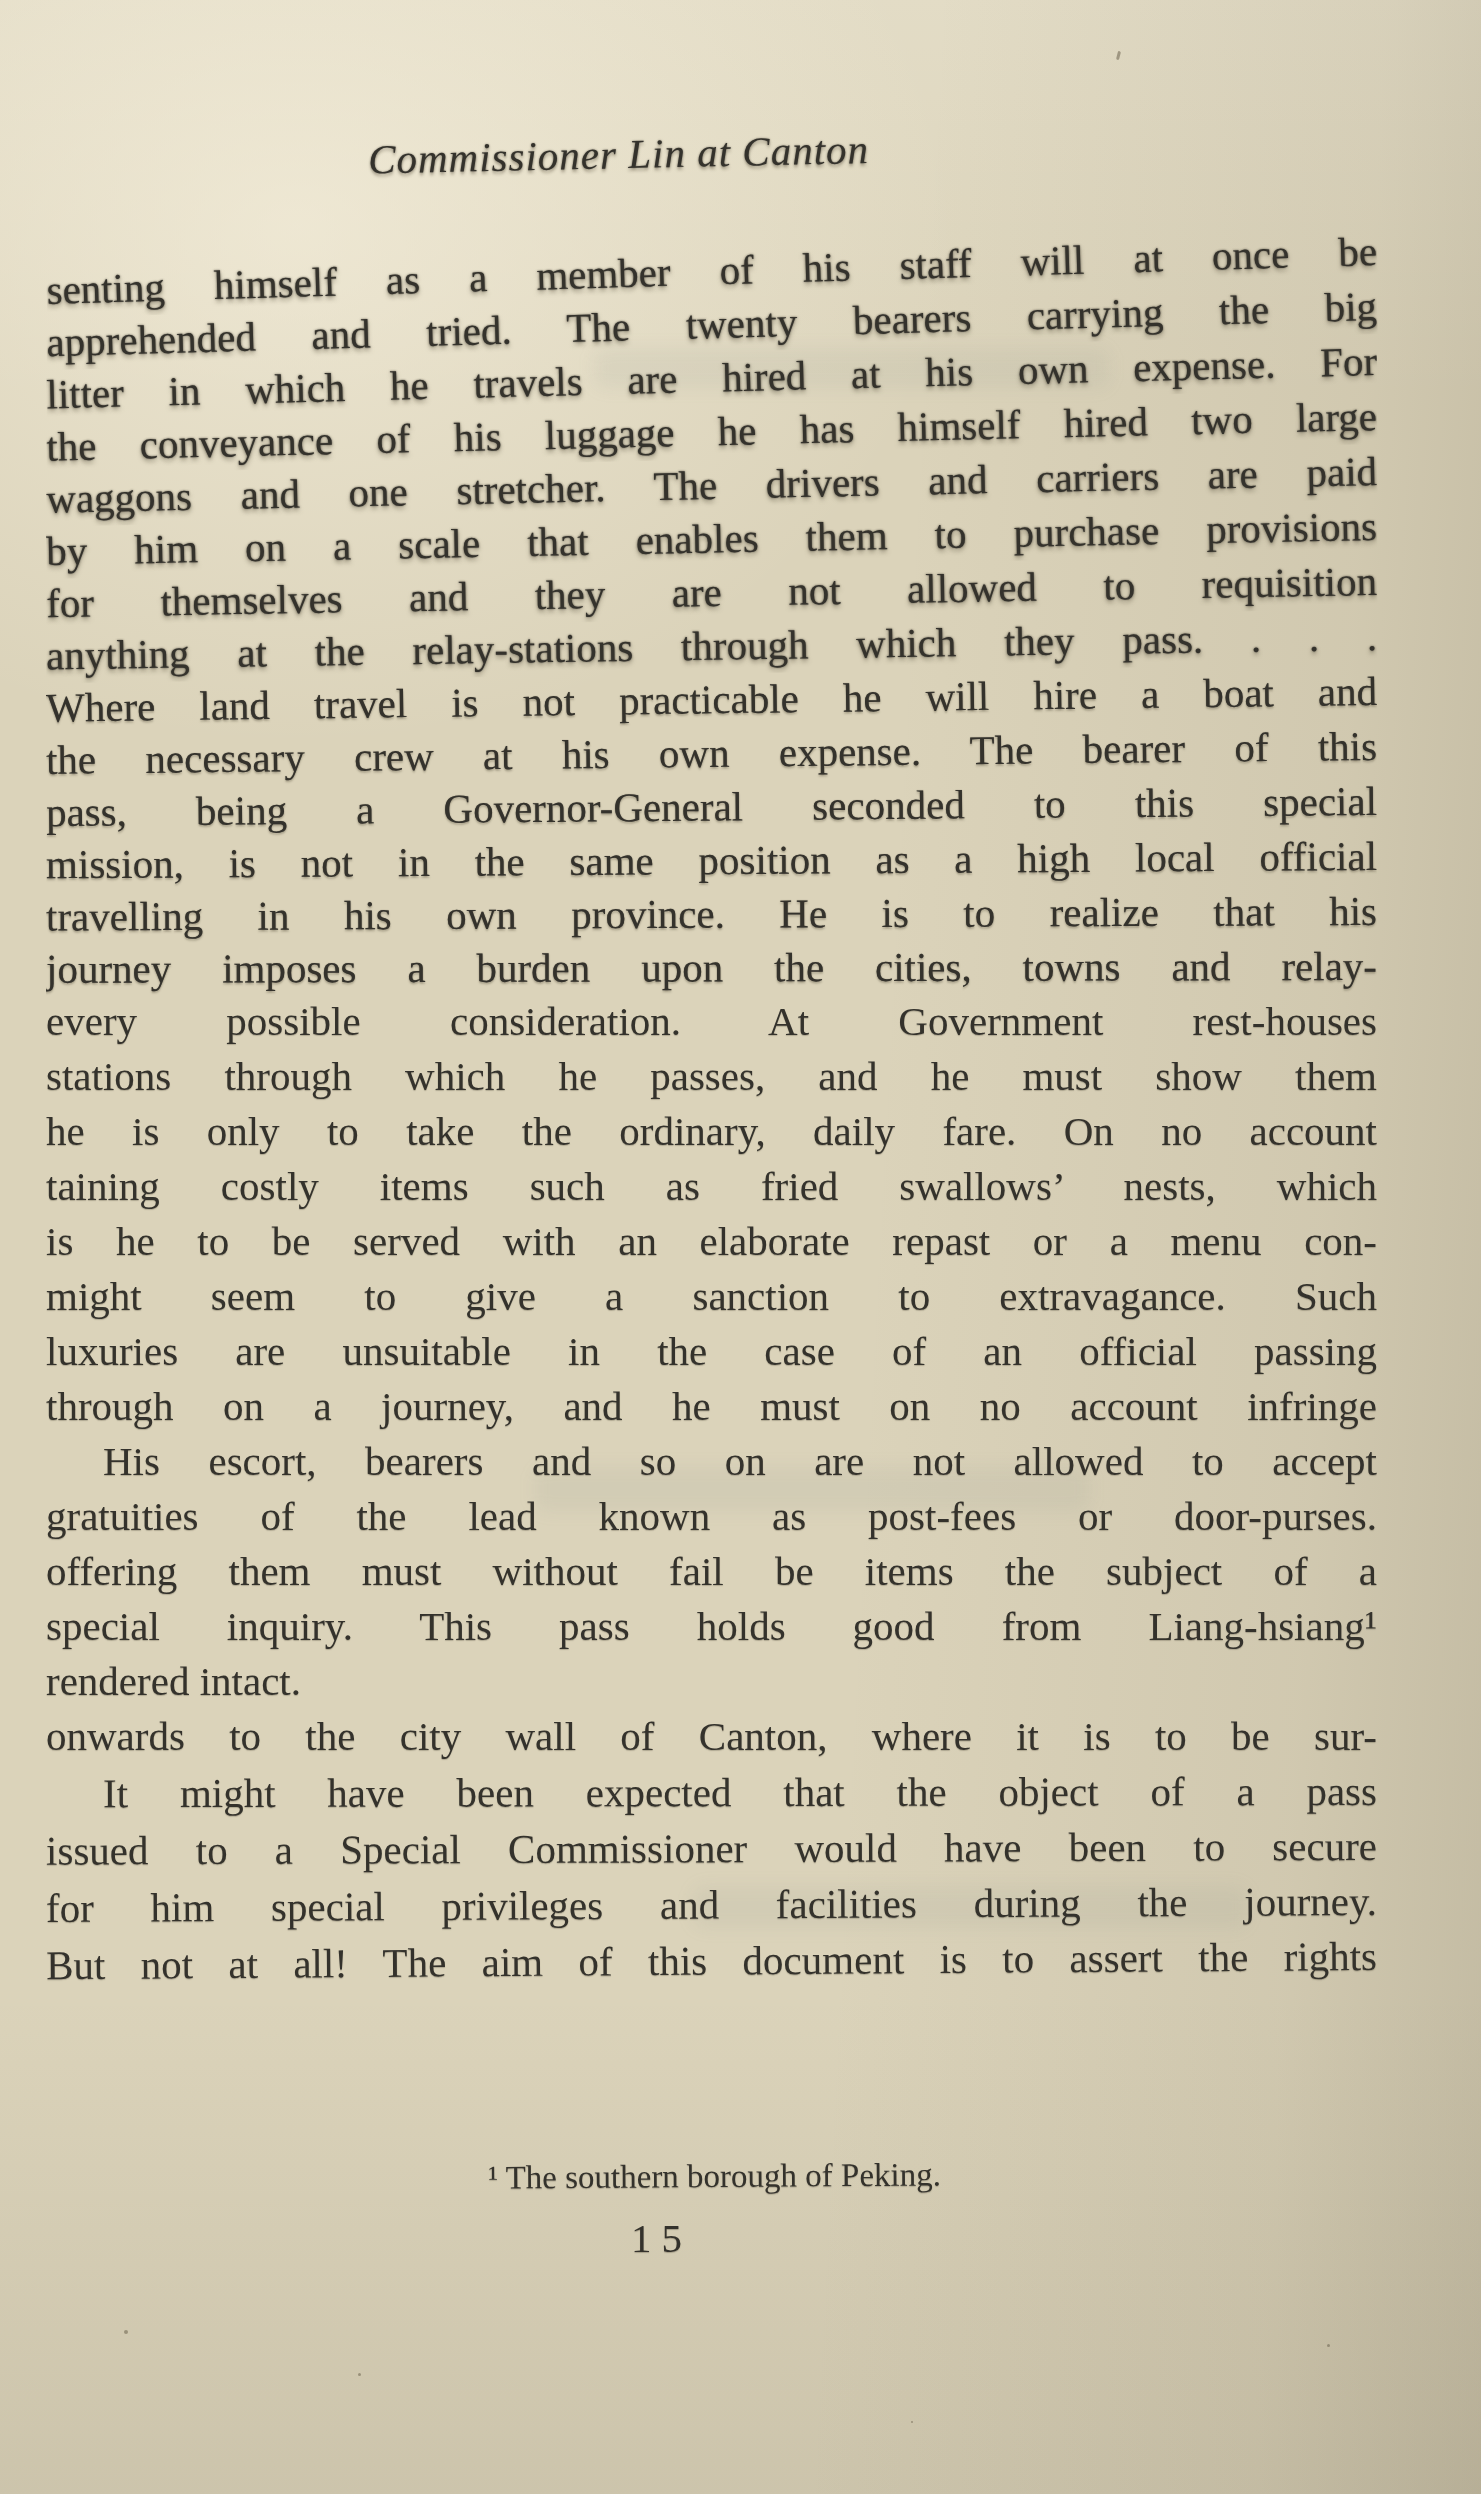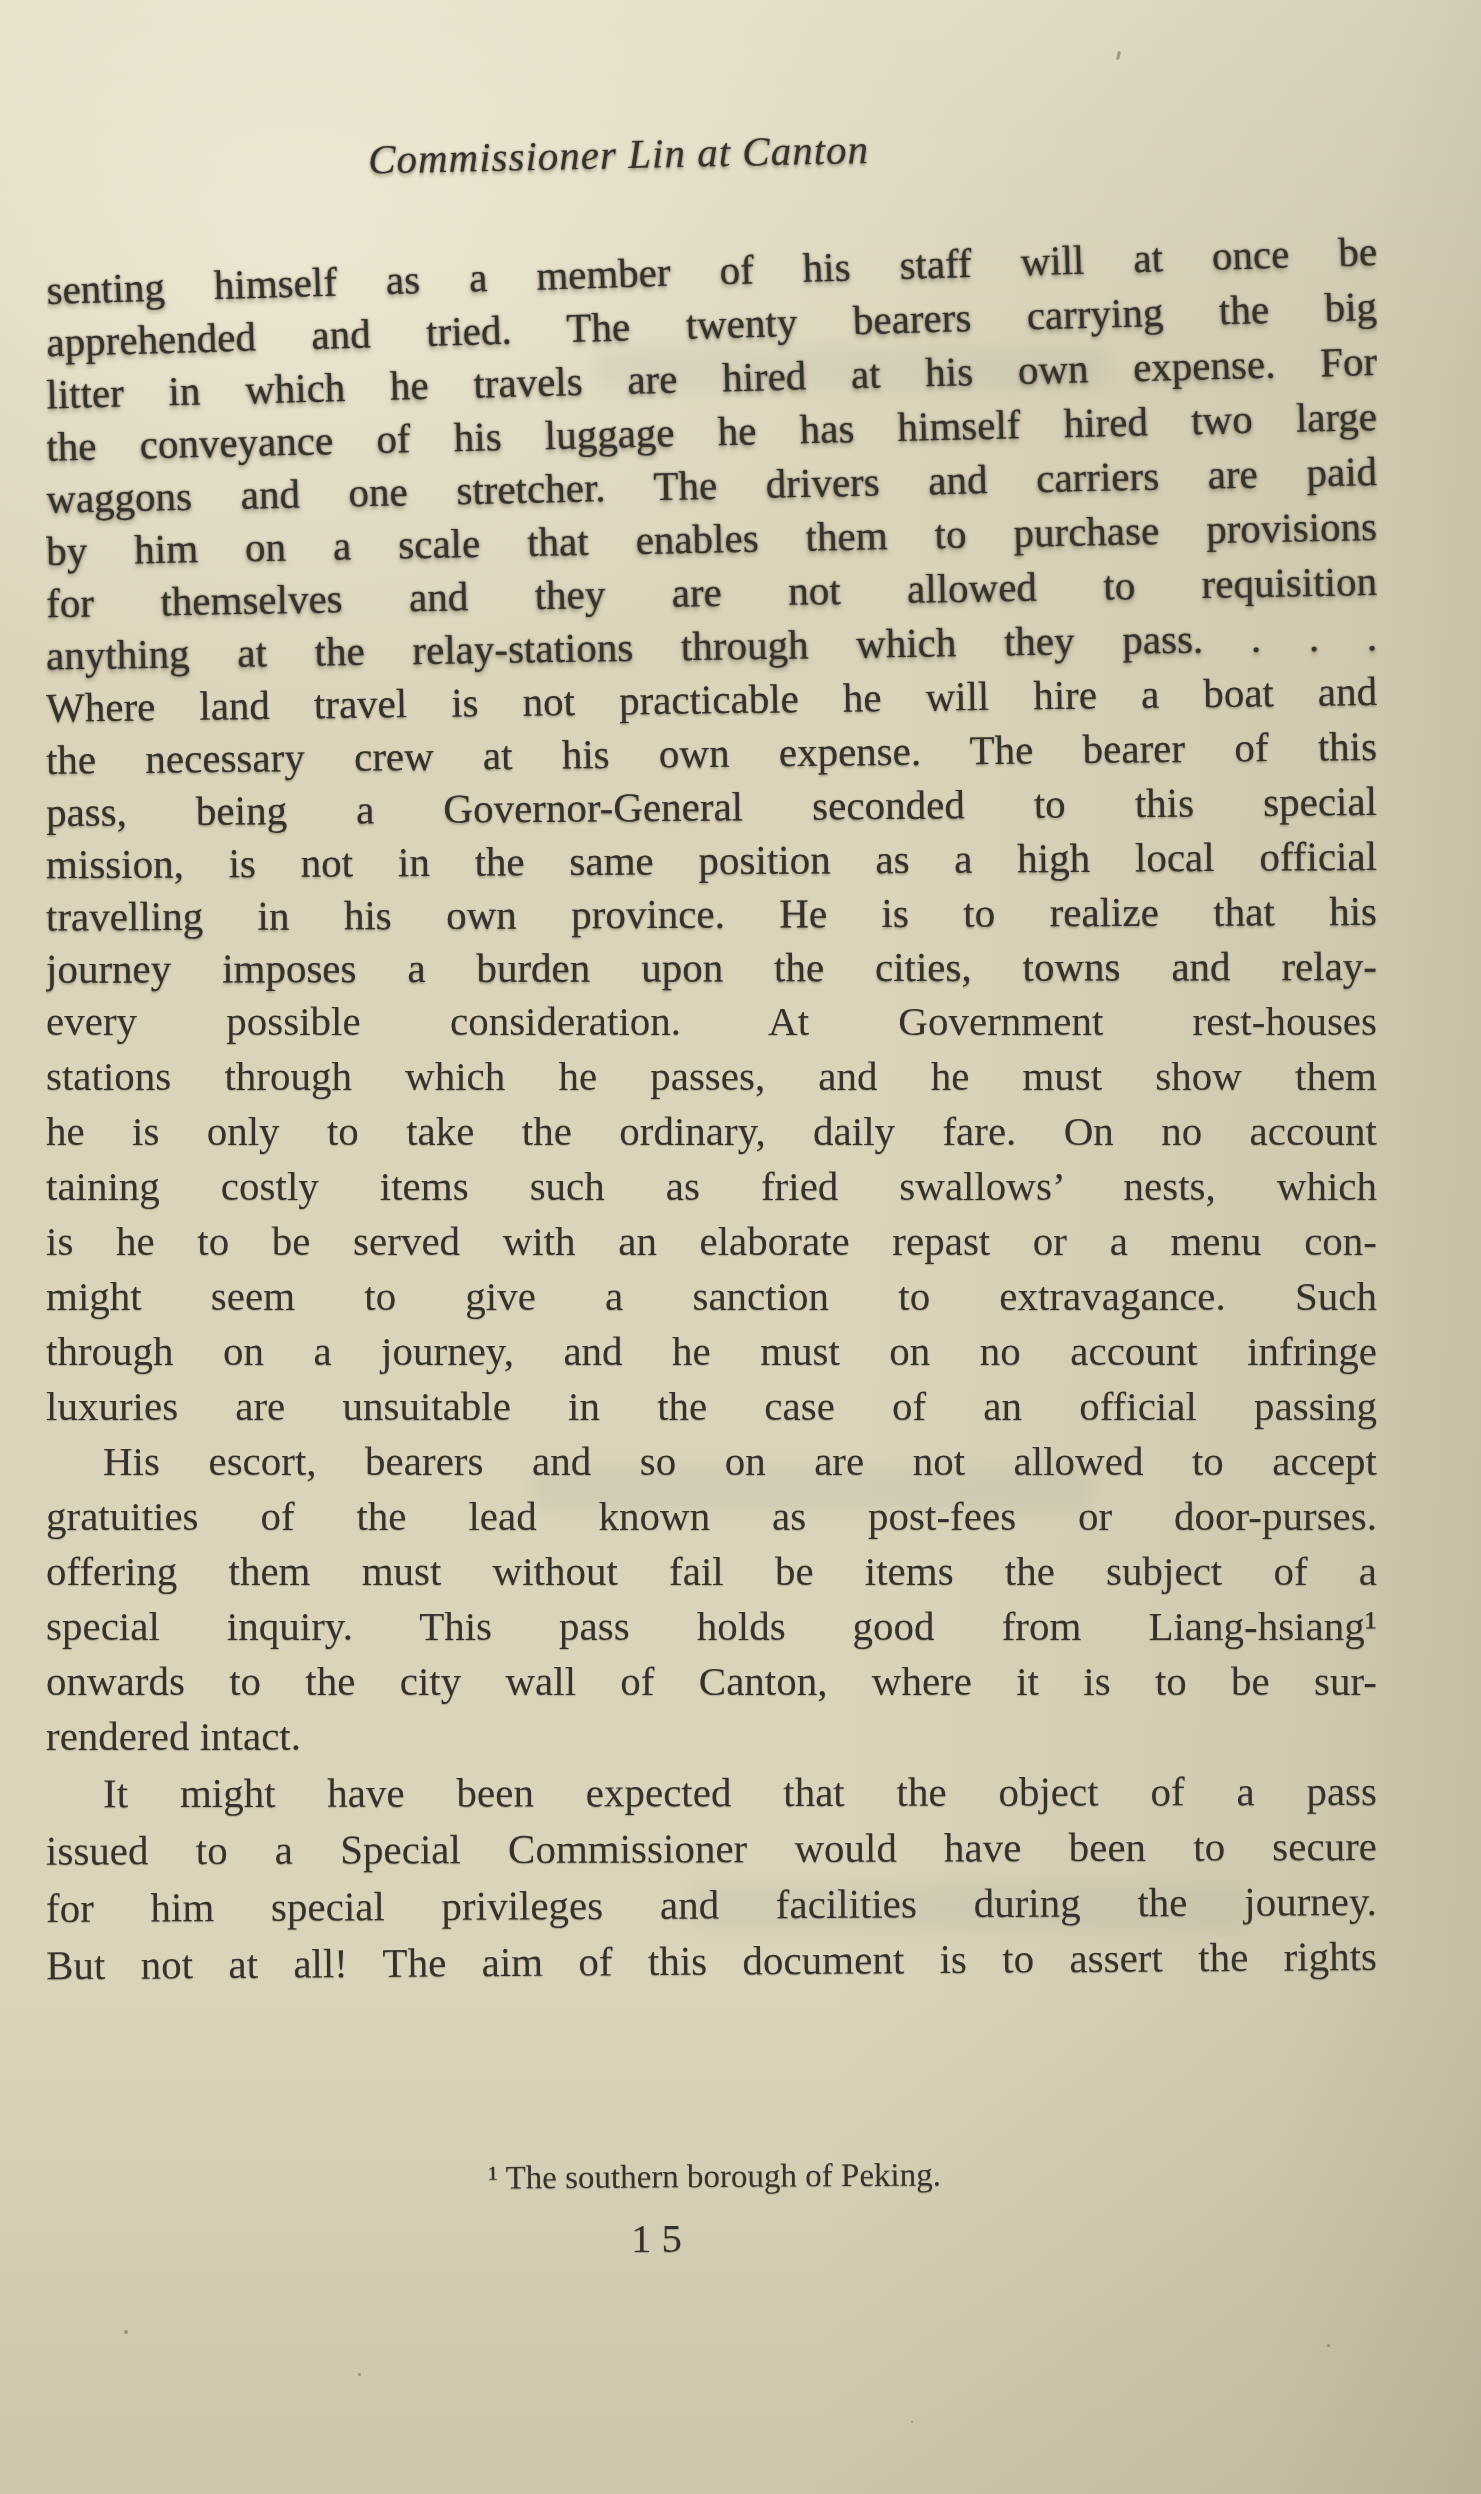--- a/index.html
+++ b/index.html
@@ -78,28 +78,28 @@
       <div class="line ink-med" style="transform: rotate(-0.48deg);">pass, being a Governor-General seconded to this special</div>
       <div class="line ink-med" style="transform: rotate(-0.36deg);">mission, is not in the same position as a high local official</div>
       <div class="line ink-med" style="transform: rotate(-0.24deg);">travelling in his own province. He is to realize that his</div>
       <div class="line ink-med" style="transform: rotate(-0.12deg);">journey imposes a burden upon the cities, towns and relay-</div>
       <div class="line">every possible consideration. At Government rest-houses</div>
       <div class="line">stations through which he passes, and he must show them</div>
       <div class="line">he is only to take the ordinary, daily fare. On no account</div>
       <div class="line">taining costly items such as fried swallows’ nests, which</div>
       <div class="line">is he to be served with an elaborate repast or a menu con-</div>
       <div class="line">might seem to give a sanction to extravagance. Such</div>
+      <div class="line">luxuries are unsuitable in the case of an official passing</div>
       <div class="line">through on a journey, and he must on no account infringe</div>
-      <div class="line">luxuries are unsuitable in the case of an official passing</div>
       <div class="line indent">His escort, bearers and so on are not allowed to accept</div>
       <div class="line">gratuities of the lead known as post-fees or door-purses.</div>
       <div class="line">offering them must without fail be items the subject of a</div>
       <div class="line">special inquiry. This pass holds good from Liang-hsiang¹</div>
+      <div class="line short">rendered intact.</div>
       <div class="line">onwards to the city wall of Canton, where it is to be sur-</div>
-      <div class="line short">rendered intact.</div>
       <div class="line indent" style="transform: rotate(-0.1deg);">It might have been expected that the object of a pass</div>
       <div class="line" style="transform: rotate(-0.2deg);">issued to a Special Commissioner would have been to secure</div>
       <div class="line" style="transform: rotate(-0.3deg);">for him special privileges and facilities during the journey.</div>
       <div class="line" style="transform: rotate(-0.4deg);">But not at all! The aim of this document is to assert the rights</div>
     </div>
 
   <div class="footnote">¹ The southern borough of Peking.</div>
 
   <div class="page-number">15</div>
 

